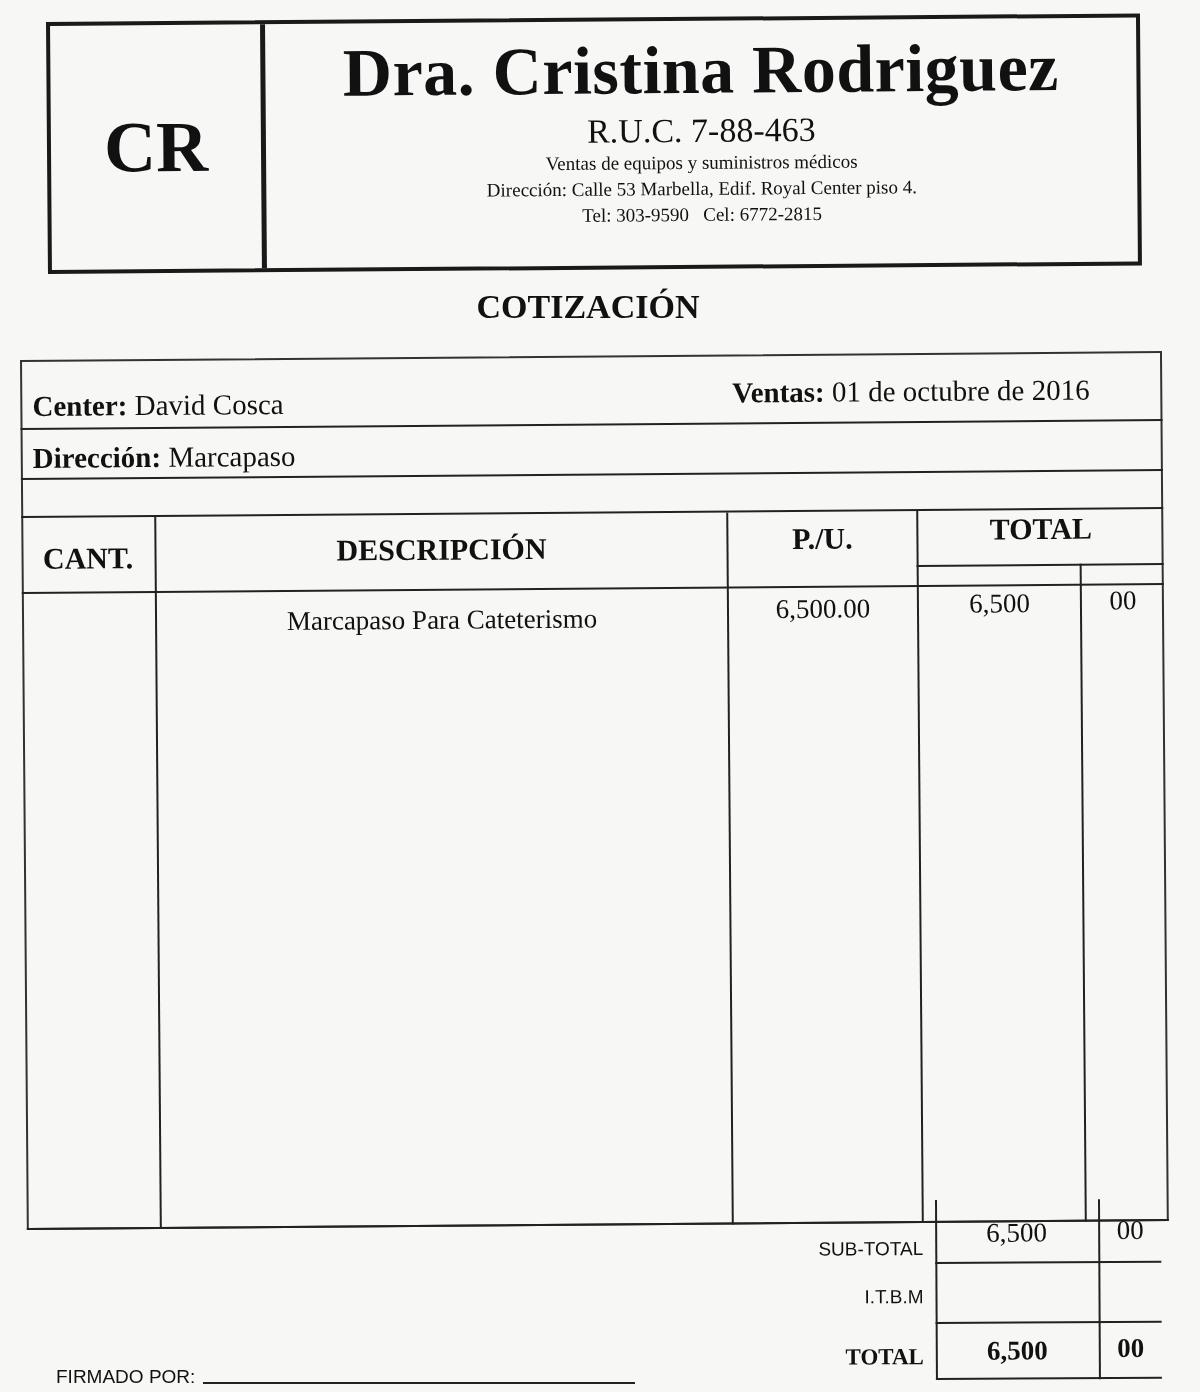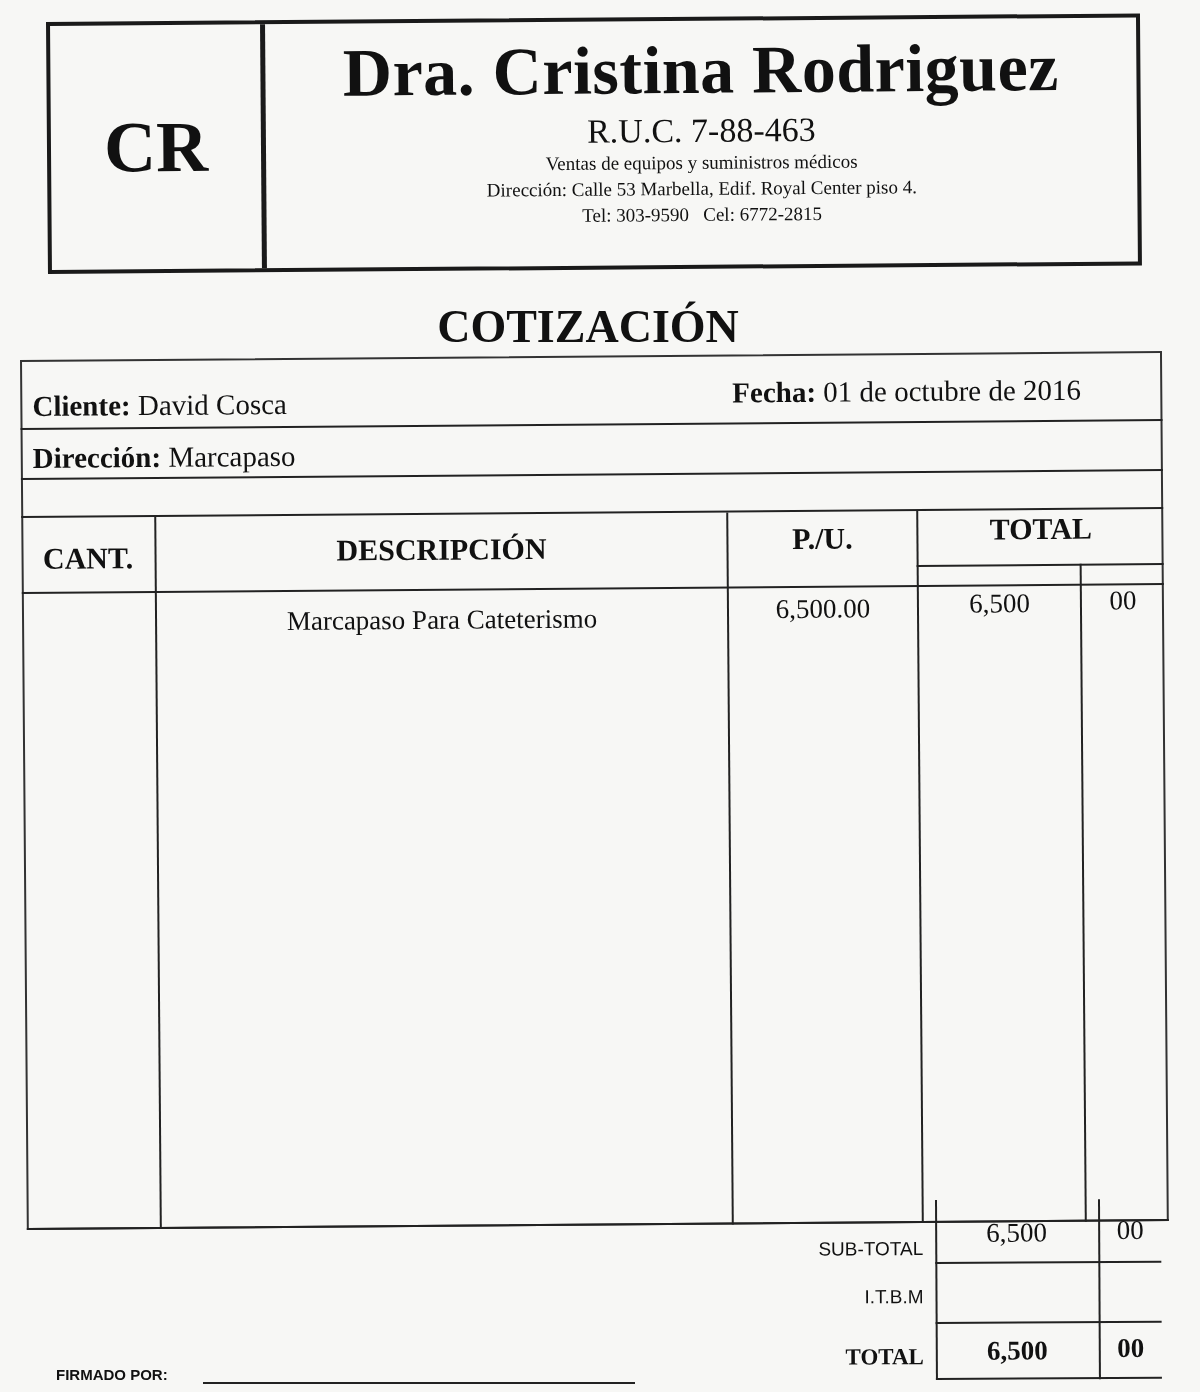--- a/index.html
+++ b/index.html
@@ -17,33 +17,33 @@
     border: 4px solid #1a1a1a; box-sizing: border-box;
     transform: rotate(-0.45deg); transform-origin: left top;
   }
   .hdr-divider { position: absolute; left: 210px; top: 0; width: 5px; height: 100%; background: #1a1a1a; }
   .logo { position: absolute; left: 0; top: 0; width: 210px; height: 100%; display: flex; align-items: center; justify-content: center; font-weight: bold; font-size: 72px; }
   .hdr-info { position: absolute; left: 215px; right: 0; top: 0; bottom: 0; text-align: center; }
   .hdr-name { font-weight: bold; font-size: 68px; margin-top: 10px; letter-spacing: 0.5px; }
   .hdr-ruc { font-size: 34px; margin-top: 2px; }
   .hdr-line { font-size: 19px; line-height: 26px; }
 
-  .title { position: absolute; left: 0; width: 1176px; top: 300px; text-align: center; font-weight: bold; font-size: 46px; }
+  .title { position: absolute; left: 0; width: 1176px; top: 288px; text-align: center; font-weight: bold; font-size: 34px; }
 
   
   .doc { position: absolute; left: 20px; top: 360px; width: 1142px; height: 870px; transform: rotate(-0.45deg); transform-origin: left top; }
   .doc .border { position: absolute; border: 2px solid #333; left: 0; top: 0; right: 0; bottom: 0; }
   .lbl { font-weight: bold; }
   .field { position: absolute; font-size: 29px; }
   .th { position: absolute; font-weight: bold; font-size: 30px; text-align: center; }
   .cell { position: absolute; font-size: 27px; }
 
   .totals { position: absolute; left: 935px; top: 1200px; width: 226px; height: 180px; transform: rotate(-0.3deg); transform-origin: left top; }
   .tot-label { position: absolute; font-family: "Liberation Sans", sans-serif; font-size: 19px; text-align: right; width: 220px; }
-  .signed { position: absolute; left: 56px; top: 1366px; font-family: "Liberation Sans", sans-serif; font-weight: bold; font-size: 15px; }
+  .signed { position: absolute; left: 56px; top: 1366px; font-family: "Liberation Sans", sans-serif; font-weight: normal; font-size: 19px; }
 </style>
 </head>
 <body>
 
 <div class="hdr-box">
   <div class="logo">CR</div>
   <div class="hdr-divider"></div>
   <div class="hdr-info">
     <div class="hdr-name">Dra. Cristina Rodriguez</div>
     <div class="hdr-ruc">R.U.C. 7-88-463</div>
@@ -64,25 +64,25 @@
   <div class="line" style="left:0;right:0;top:232px;height:2px"></div>
   <div class="line" style="left:895px;right:0;top:212px;height:2px"></div>
   <div class="line" style="left:0;right:0;bottom:0;height:2px"></div>
 
   <div class="line" style="left:133px;top:158px;bottom:0;width:2px"></div>
   <div class="line" style="left:705px;top:158px;bottom:0;width:2px"></div>
   <div class="line" style="left:895px;top:158px;bottom:0;width:2px"></div>
   <div class="line" style="left:1058px;top:212px;bottom:0;width:2px"></div>
 
   <div class="field" style="left:12px;top:30px">
-    <span class="lbl">Cliente:</span>
+    <span class="lbl">Center:</span>
     <span>David Cosca</span>
   </div>
   <div class="field" style="left:712px;top:22px">
-    <span class="lbl">Fecha:</span>
+    <span class="lbl">Ventas:</span>
     <span>01 de octubre de 2016</span>
   </div>
   <div class="field" style="left:12px;top:82px">
     <span class="lbl">Dirección:</span>
     <span>Marcapaso</span>
   </div>
 
   <div class="th" style="left:0;width:133px;top:182px">CANT.</div>
   <div class="th" style="left:135px;width:570px;top:176px">DESCRIPCIÓN</div>
   <div class="th" style="left:707px;width:188px;top:168px">P./U.</div>

